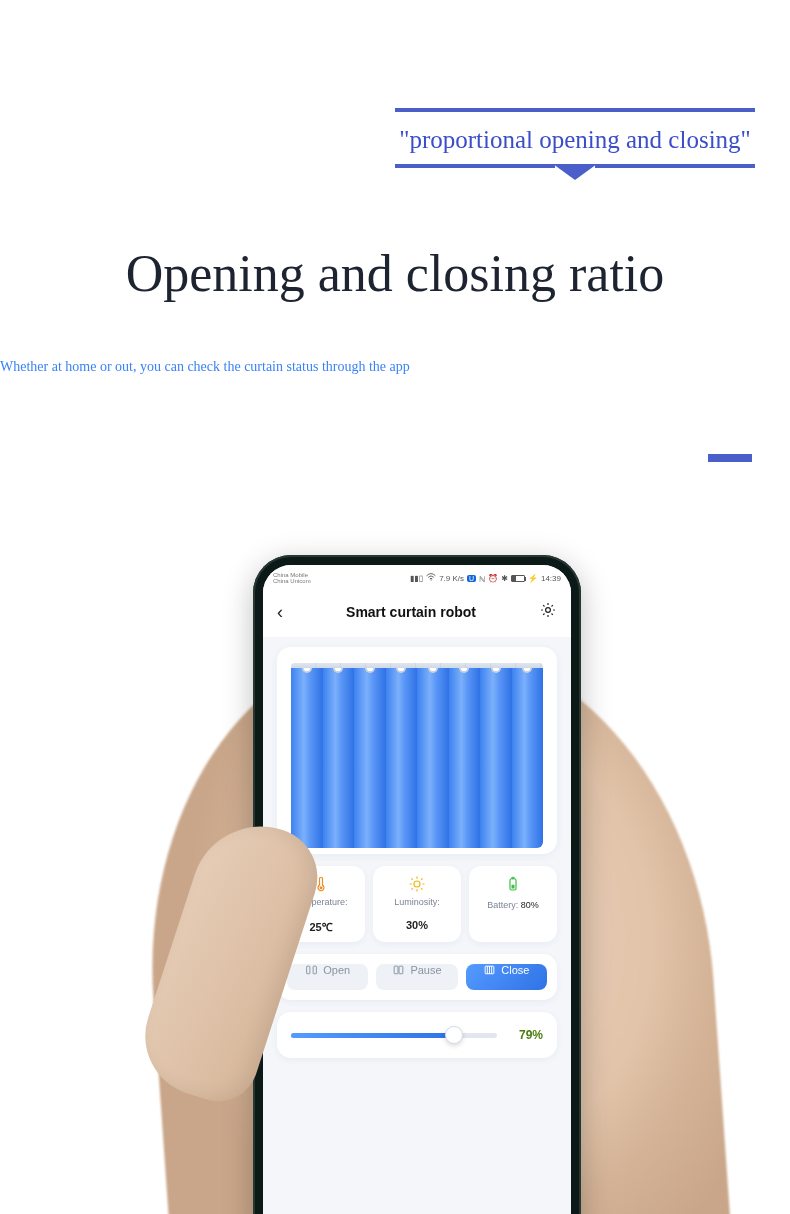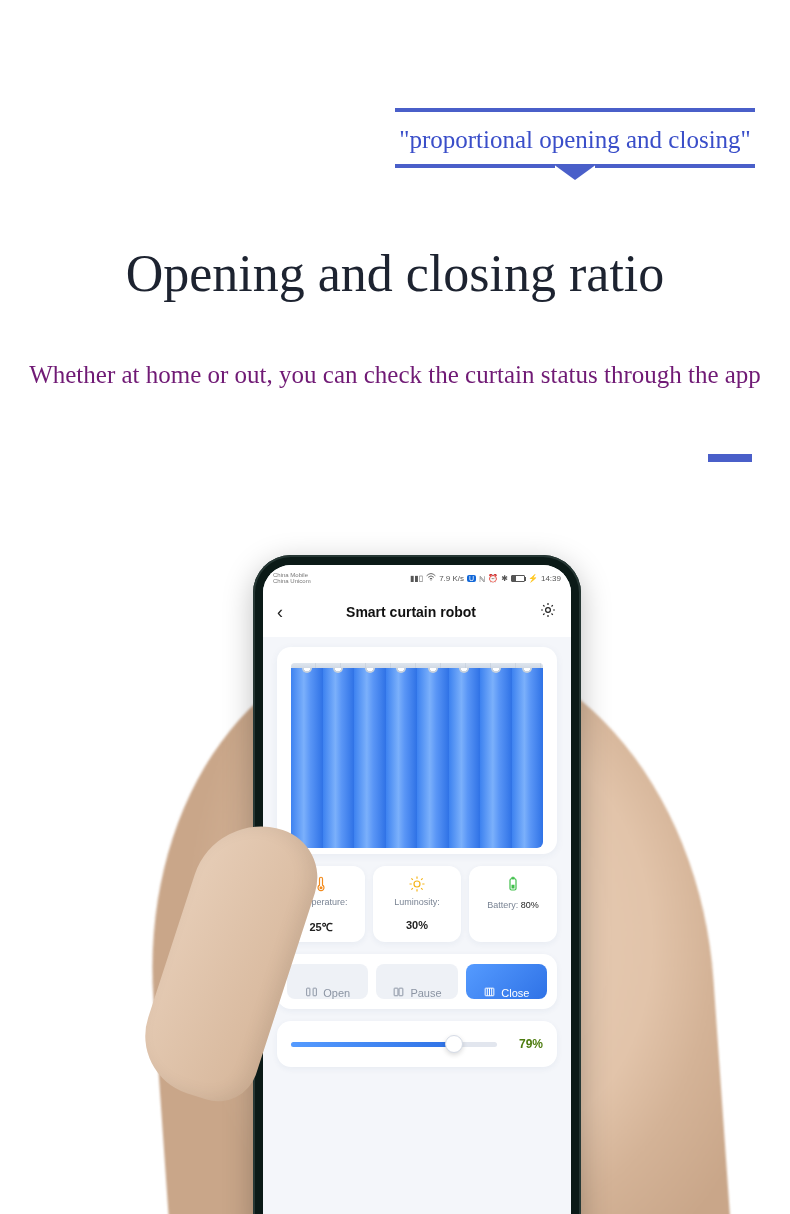--- a/index.html
+++ b/index.html
@@ -47,24 +47,24 @@
   .hero-title {
     position: absolute; left: 0; right: 0; top: 244px;
     text-align: center;
     font-family: "Times New Roman", Georgia, serif;
     font-size: 52px;
     color: #1d2330;
     font-weight: 500;
   }
   .hero-sub {
     position: absolute; left: 0; right: 0; top: 356px;
-    text-align: center;
+    text-align: left;
     font-family: "Times New Roman", Georgia, serif;
-    font-size: 25px;
-    color: #701a75;
+    font-size: 14px;
+    color: #3b82f6;
     line-height: 1.5;
   }
   .accent-dash {
     position: absolute; right: 38px; top: 454px;
     width: 44px; height: 8px; background: #4a5fc9;
   }
 
   
   .hand {
     position: absolute;
@@ -181,22 +181,22 @@
   .ticon { height:20px; display:flex;align-items:center;justify-content:center;}
   .ticon svg{width:18px;height:18px;}
 
   
   .controls {
     background:#fff; border-radius:14px;
     box-shadow: 0 2px 6px rgba(30,60,120,0.06);
     padding:10px; display:flex; gap:8px;
   }
   .cbtn {
-    flex:1; height:35px; border-radius:8px;
-    display:flex;align-items:flex-end;justify-content:center;gap:5px;
+    flex:1; height:26px; border-radius:8px;
+    display:flex;align-items:flex-start;justify-content:center;gap:5px;
     font-size:11px; color:#8b94a3; background:#eef1f6;
   }
   .cbtn.active {
     background: linear-gradient(135deg,#559bff,#2f72e6);
     color:#fff;
   }
   .cbtn svg{width:13px;height:13px;}
   .cbtn.active svg{stroke:#fff;}
   .cbtn:not(.active) svg{stroke:#8b94a3;}
 

